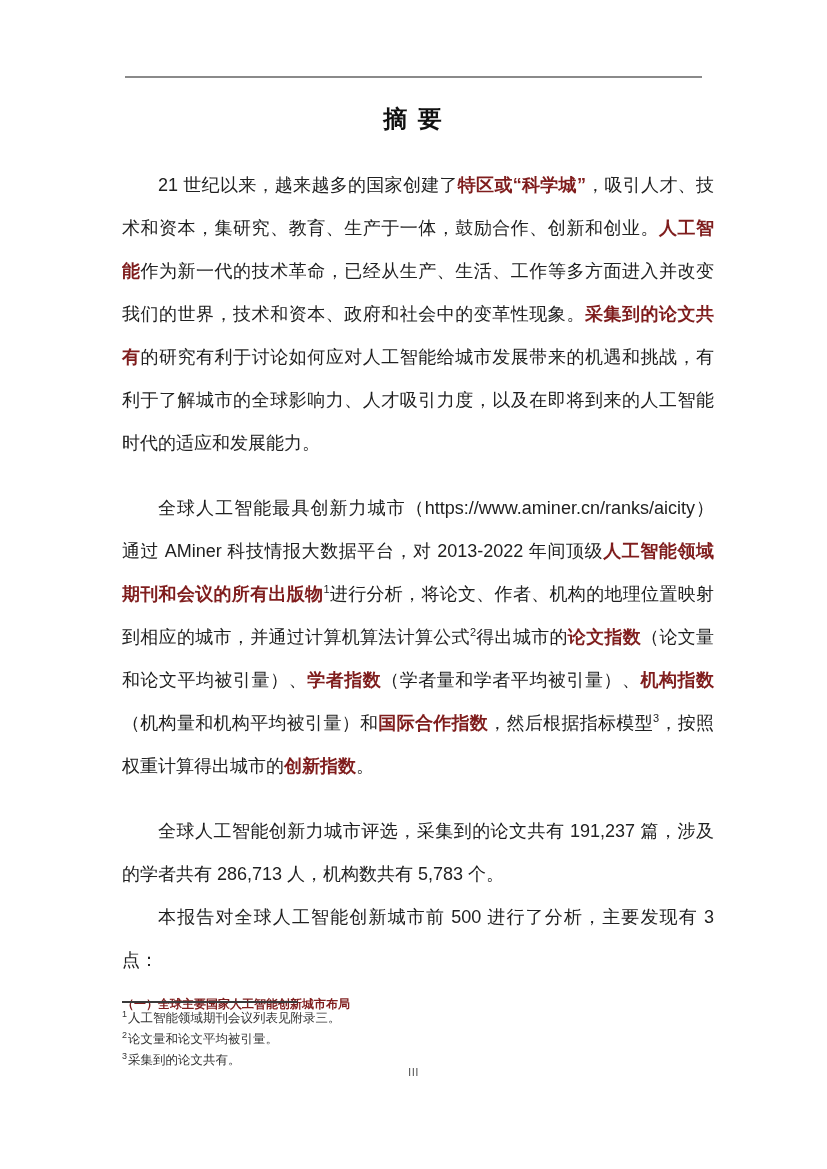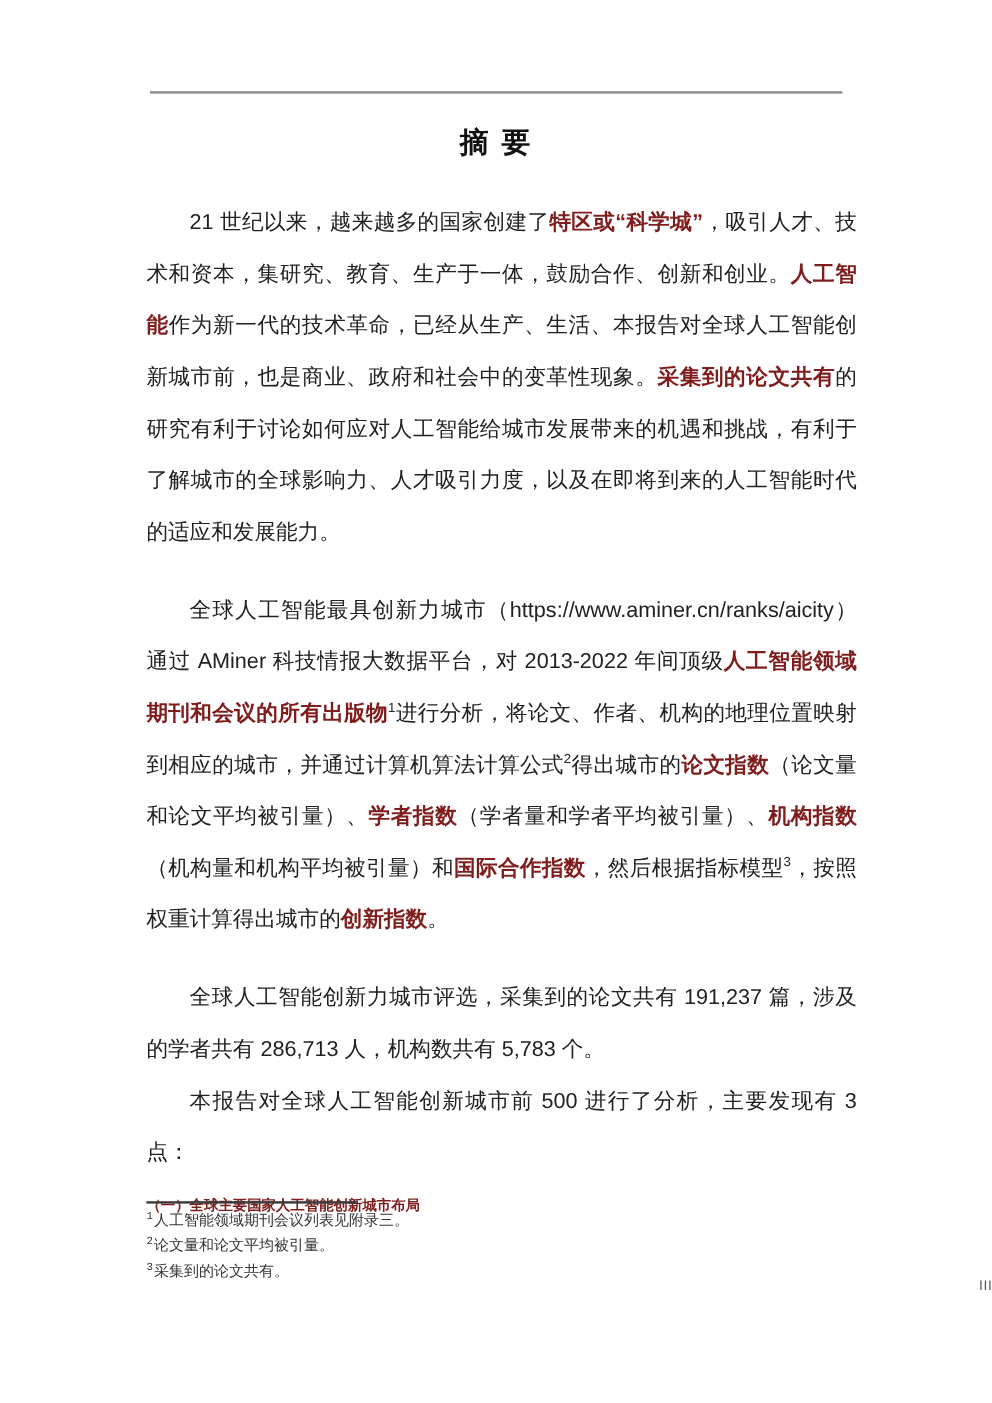--- a/index.html
+++ b/index.html
@@ -71,48 +71,47 @@
     background: #3a3a3a;
   }
   .footnotes {
     position: absolute;
     left: 122px;
     top: 1008px;
     width: 592px;
     font-size: 12.5px;
     line-height: 21px;
     color: #333333;
-    font-family: Liberation Mono, monospace;
   }
   .footnote { margin: 0; }
   .footnote sup {
     font-size: 9px;
     line-height: 0;
     vertical-align: super;
     margin-right: 1px;
   }
   .page-number {
     position: absolute;
     left: 0;
     top: 1066px;
     width: 100%;
-    text-align: right;
+    text-align: center;
     font-size: 11.5px;
     letter-spacing: 0.5px;
     color: #595959;
   }
 </style>
 </head>
 <body>
 
 <div class="page">
   <div class="header-rule"></div>
   <h1 class="doc-title">摘 要</h1>
   <div class="content">
-      <p class="body-para"><span>21 世纪以来，越来越多的国家创建了</span><span class="bold">特区或“科学城”</span><span>，吸引人才、技术和资本，集研究、教育、生产于一体，鼓励合作、创新和创业。</span><span class="bold">人工智能</span><span>作为新一代的技术革命，已经从生产、生活、本报告对全球人工智能创新城市前，也是商业、政府和社会中的变革性现象。</span><span class="bold">采集到的论文共有</span><span>的研究有利于讨论如何应对人工智能给城市发展带来的机遇和挑战，有利于了解城市的全球影响力、人才吸引力度，以及在即将到来的人工智能时代的适应和发展能力。</span></p>
+      <p class="body-para"><span>21 世纪以来，越来越多的国家创建了</span><span class="bold">特区或“科学城”</span><span>，吸引人才、技术和资本，集研究、教育、生产于一体，鼓励合作、创新和创业。</span><span class="bold">人工智能</span><span>作为新一代的技术革命，已经从生产、生活、工作等多方面进入并改变我们的世界，技术和资本、政府和社会中的变革性现象。</span><span class="bold">采集到的论文共有</span><span>的研究有利于讨论如何应对人工智能给城市发展带来的机遇和挑战，有利于了解城市的全球影响力、人才吸引力度，以及在即将到来的人工智能时代的适应和发展能力。</span></p>
       <p class="body-para spaced"><span>全球人工智能最具创新力城市（https://www.aminer.cn/ranks/aicity）通过 AMiner 科技情报大数据平台，对 2013-2022 年间顶级</span><span class="bold">人工智能领域期刊和会议的所有出版物</span><sup>1</sup><span>进行分析，将论文、作者、机构的地理位置映射到相应的城市，并通过计算机算法计算公式</span><sup>2</sup><span>得出城市的</span><span class="bold">论文指数</span><span>（论文量和论文平均被引量）、</span><span class="bold">学者指数</span><span>（学者量和学者平均被引量）、</span><span class="bold">机构指数</span><span>（机构量和机构平均被引量）和</span><span class="bold">国际合作指数</span><span>，然后根据指标模型</span><sup>3</sup><span>，按照权重计算得出城市的</span><span class="bold">创新指数</span><span>。</span></p>
       <p class="body-para spaced"><span>全球人工智能创新力城市评选，采集到的论文共有 191,237 篇，涉及的学者共有 286,713 人，机构数共有 5,783 个。</span></p>
       <p class="body-para"><span>本报告对全球人工智能创新城市前 500 进行了分析，主要发现有 3 点：</span></p>
       <p class="heading-para"><span class="bold">（一）全球主要国家人工智能创新城市布局</span></p>
     </div>
   <div class="footnote-rule"></div>
   <div class="footnotes">
       <div class="footnote"><sup>1</sup><span>人工智能领域期刊会议列表见附录三。</span></div>
       <div class="footnote"><sup>2</sup><span>论文量和论文平均被引量。</span></div>
       <div class="footnote"><sup>3</sup><span>采集到的论文共有。</span></div>

